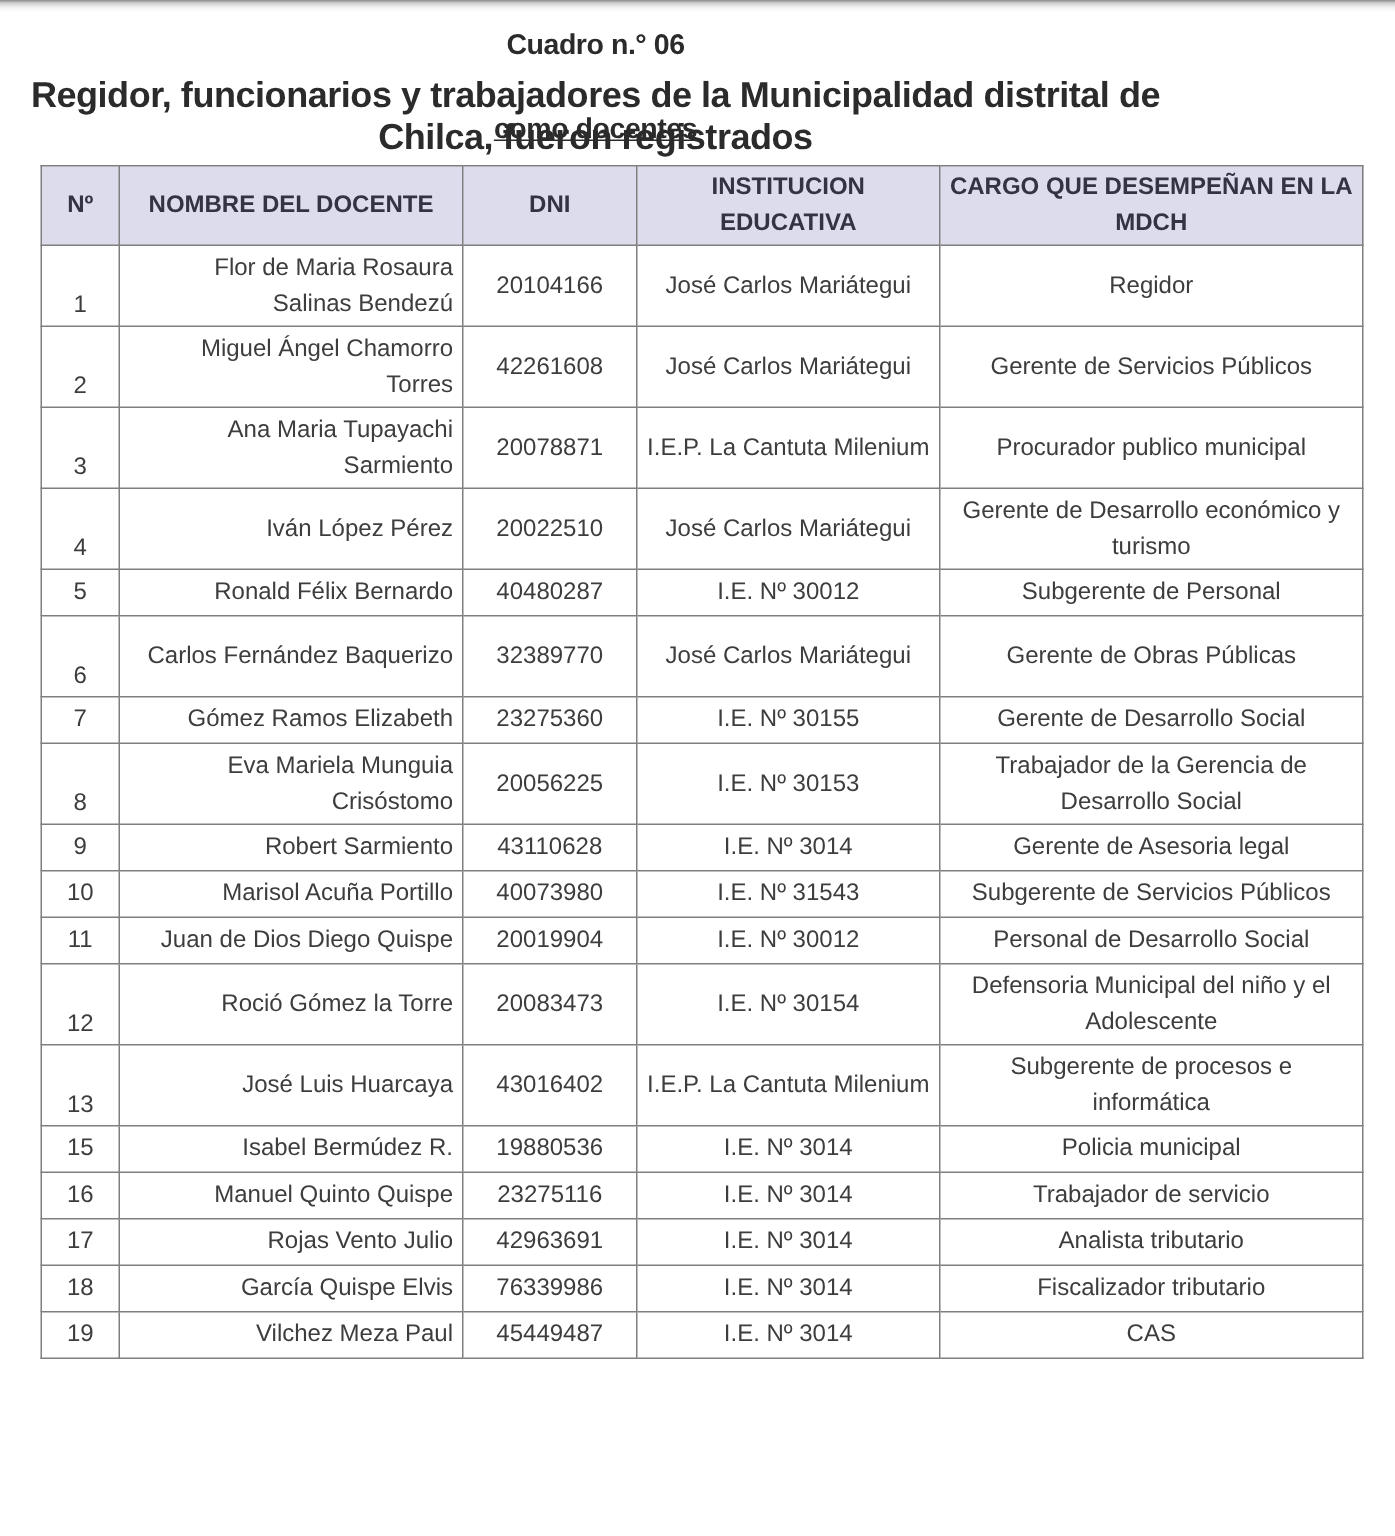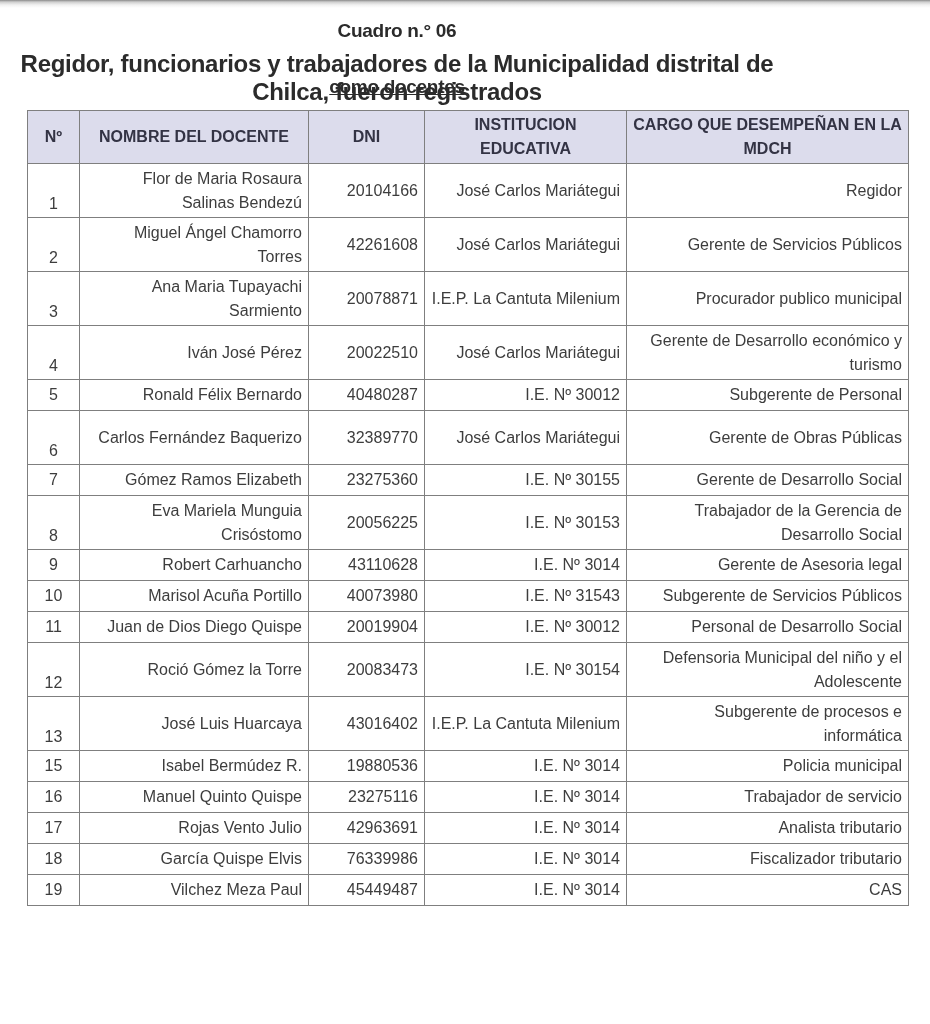--- a/index.html
+++ b/index.html
@@ -31,21 +31,21 @@
     font-size: 16px; line-height: 24px;
     padding: 1px 6px; color: #3d3d3d;
     vertical-align: middle;
   }
   th {
     background: #dcdcec; color: #333344; font-weight: bold;
     text-align: center; height: 52px; padding: 0 4px; font-size: 16px;
   }
   td.num { text-align: center; vertical-align: bottom; padding: 1px 2px; }
   td.name { text-align: right; }
-  td.dni, td.inst, td.cargo { text-align: right; }
+  td.dni, td.inst, td.cargo { text-align: center; }
   tr.r2 td { height: 51px; }
   tr.r1 td { height: 28px; }
   tr.r1 td.num { vertical-align: middle; }
 </style>
 </head>
 <body>
 
 <div class="top-shadow"></div>
 
 <div class="title t1">Cuadro n.° 06</div>
@@ -86,21 +86,21 @@
       </tr>
       <tr class="r2">
         <td class="num">3</td>
         <td class="name">Ana Maria Tupayachi Sarmiento</td>
         <td class="dni">20078871</td>
         <td class="inst">I.E.P. La Cantuta Milenium</td>
         <td class="cargo">Procurador publico municipal</td>
       </tr>
       <tr class="r2">
         <td class="num">4</td>
-        <td class="name">Iván José Pérez</td>
+        <td class="name">Iván López Pérez</td>
         <td class="dni">20022510</td>
         <td class="inst">José Carlos Mariátegui</td>
         <td class="cargo">Gerente de Desarrollo económico y turismo</td>
       </tr>
       <tr class="r1">
         <td class="num">5</td>
         <td class="name">Ronald Félix Bernardo</td>
         <td class="dni">40480287</td>
         <td class="inst">I.E. Nº 30012</td>
         <td class="cargo">Subgerente de Personal</td>
@@ -121,21 +121,21 @@
       </tr>
       <tr class="r2">
         <td class="num">8</td>
         <td class="name">Eva Mariela Munguia Crisóstomo</td>
         <td class="dni">20056225</td>
         <td class="inst">I.E. Nº 30153</td>
         <td class="cargo">Trabajador de la Gerencia de Desarrollo Social</td>
       </tr>
       <tr class="r1">
         <td class="num">9</td>
-        <td class="name">Robert Carhuancho</td>
+        <td class="name">Robert Sarmiento</td>
         <td class="dni">43110628</td>
         <td class="inst">I.E. Nº 3014</td>
         <td class="cargo">Gerente de Asesoria legal</td>
       </tr>
       <tr class="r1">
         <td class="num">10</td>
         <td class="name">Marisol Acuña Portillo</td>
         <td class="dni">40073980</td>
         <td class="inst">I.E. Nº 31543</td>
         <td class="cargo">Subgerente de Servicios Públicos</td>

